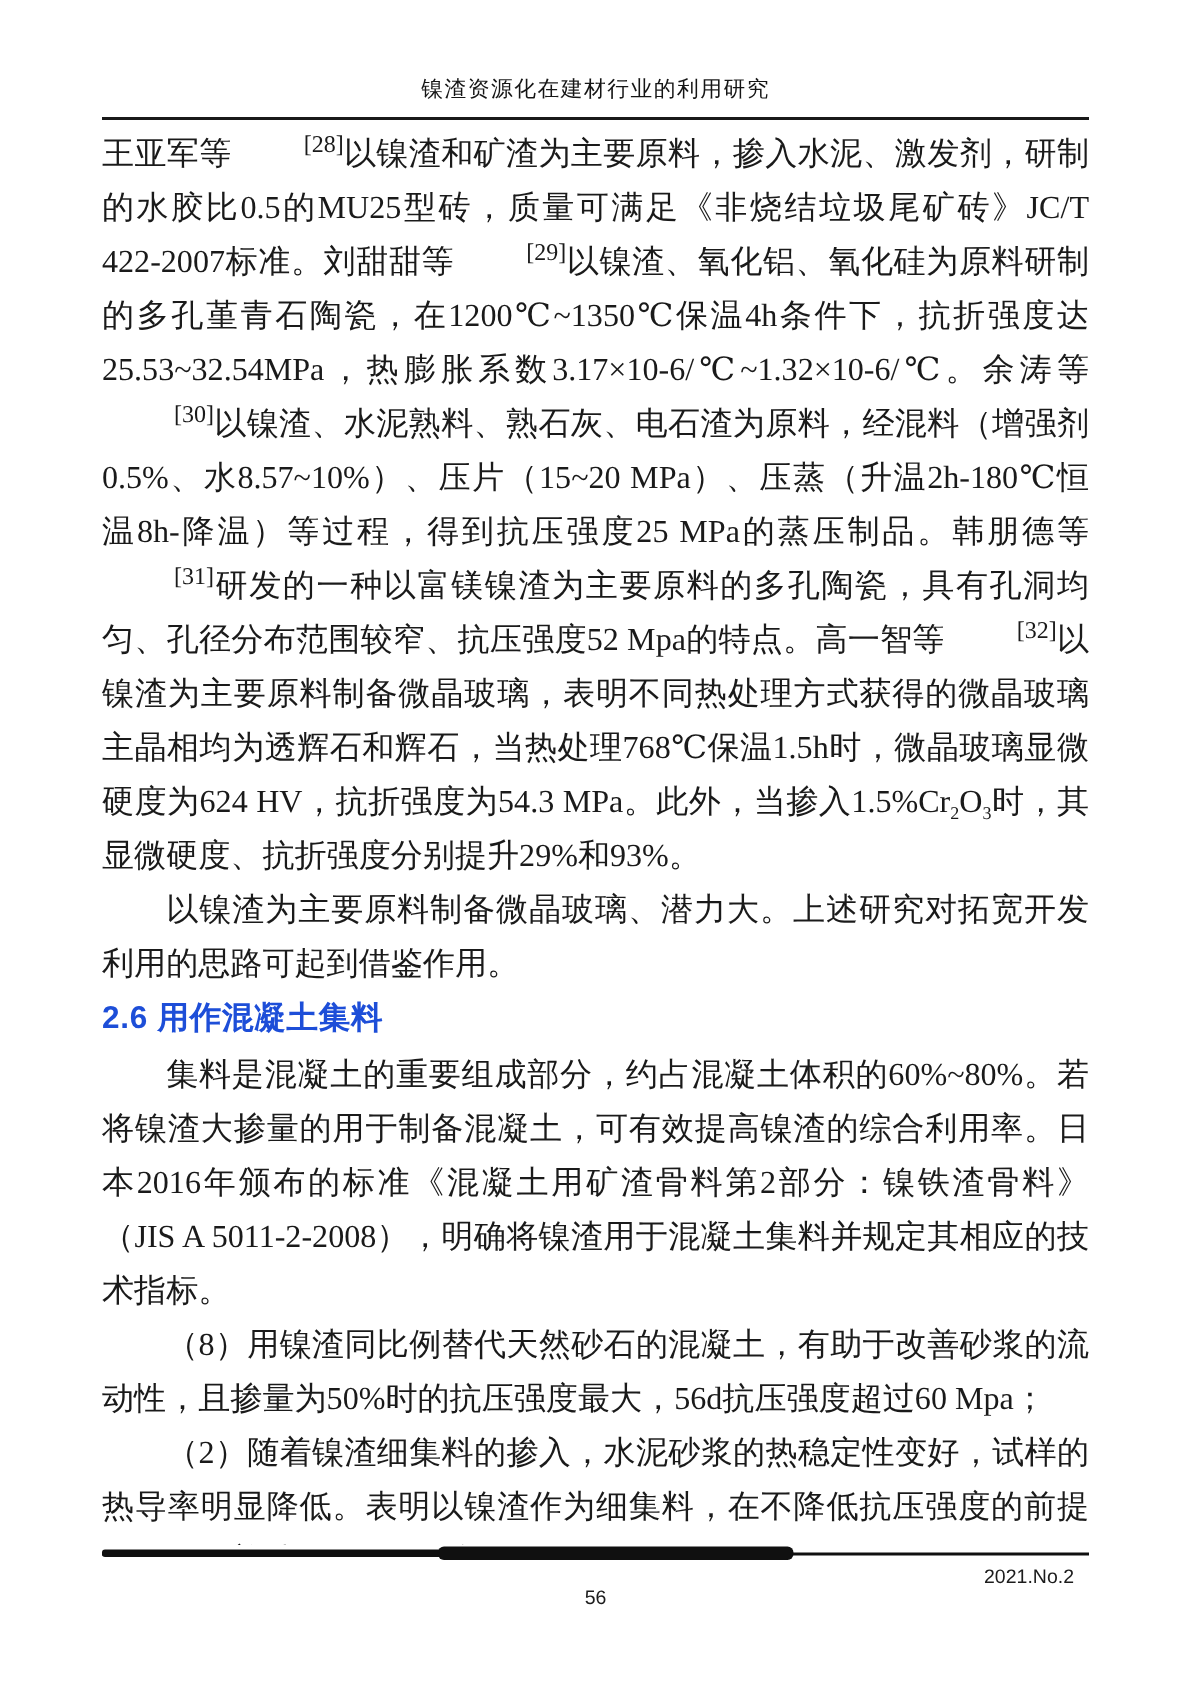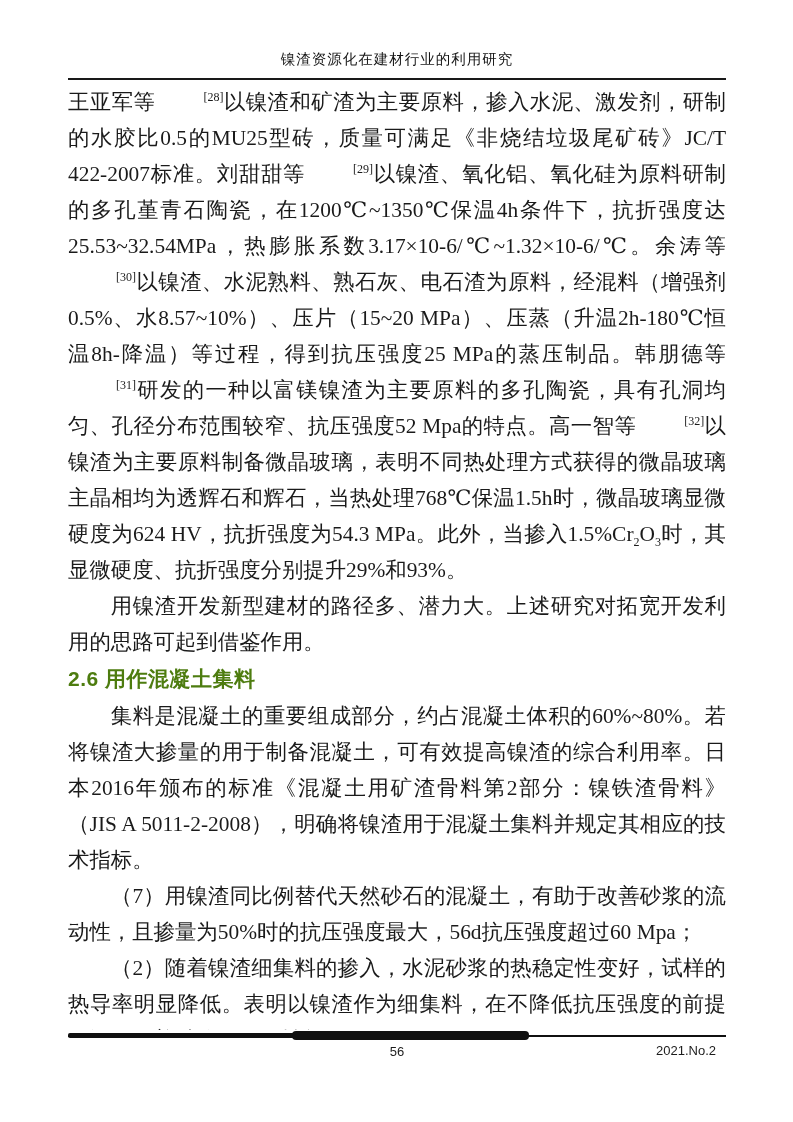--- a/index.html
+++ b/index.html
@@ -41,38 +41,38 @@
     line-height: 36px;
     text-align: justify;
   }
   p.para {
     margin: 0;
   }
   .indent {
     text-indent: 2em;
   }
   sup.ref {
-    font-size: 12px;
+    font-size: 16px;
     line-height: 0;
     vertical-align: super;
     margin-left: 48px;
   }
   sub.chem {
     font-size: 12px;
     line-height: 0;
     vertical-align: sub;
   }
   .section-heading {
     font-family: "Liberation Sans", "DejaVu Sans", sans-serif;
     font-weight: bold;
     font-size: 21px;
     line-height: 38px;
     letter-spacing: 0.5px;
     margin: 0;
-    color: #4d7c0f;
+    color: #1d4ed8;
   }
   .footer {
     position: absolute;
     left: 68px;
     width: 658px;
     top: 1030px;
     background: #ffffff;
   }
   .footer-rule {
     position: relative;
@@ -108,21 +108,21 @@
     position: relative;
     height: 22px;
     font-family: "Liberation Sans", "DejaVu Sans", sans-serif;
     font-size: 13px;
     color: #1c1c1c;
   }
   .page-num {
     position: absolute;
     left: 0;
     right: 0;
-    top: 3px;
+    top: 16px;
     text-align: center;
   }
   .issue {
     position: absolute;
     right: 10px;
     top: 2px;
   }
 </style>
 </head>
 <body>
@@ -132,28 +132,28 @@
 
     <div class="header">
       <div class="header-title">镍渣资源化在建材行业的利用研究</div>
       <div class="header-rule"></div>
     </div>
 
     <div class="bodytext">
 
       <p class="para"><span>王亚军等</span><sup class="ref">[28]</sup><span>以镍渣和矿渣为主要原料，掺入水泥、激发剂，研制的水胶比0.5的MU25型砖，质量可满足《非烧结垃圾尾矿砖》JC/T 422-2007标准。刘甜甜等</span><sup class="ref">[29]</sup><span>以镍渣、氧化铝、氧化硅为原料研制的多孔堇青石陶瓷，在1200℃~1350℃保温4h条件下，抗折强度达25.53~32.54MPa，热膨胀系数3.17×10-6/℃~1.32×10-6/℃。余涛等</span><sup class="ref">[30]</sup><span>以镍渣、水泥熟料、熟石灰、电石渣为原料，经混料（增强剂0.5%、水8.57~10%）、压片（15~20 MPa）、压蒸（升温2h-180℃恒温8h-降温）等过程，得到抗压强度25 MPa的蒸压制品。韩朋德等</span><sup class="ref">[31]</sup><span>研发的一种以富镁镍渣为主要原料的多孔陶瓷，具有孔洞均匀、孔径分布范围较窄、抗压强度52 Mpa的特点。高一智等</span><sup class="ref">[32]</sup><span>以镍渣为主要原料制备微晶玻璃，表明不同热处理方式获得的微晶玻璃主晶相均为透辉石和辉石，当热处理768℃保温1.5h时，微晶玻璃显微硬度为624 HV，抗折强度为54.3 MPa。此外，当掺入1.5%Cr</span><sub class="chem">2</sub><span>O</span><sub class="chem">3</sub><span>时，其显微硬度、抗折强度分别提升29%和93%。</span></p>
 
-      <p class="para indent">用镍渣开发新型建材的路径多、潜力大。上述研究对拓宽开发利用的思路可起到借鉴作用。</p>
+      <p class="para indent">以镍渣为主要原料制备微晶玻璃、潜力大。上述研究对拓宽开发利用的思路可起到借鉴作用。</p>
 
       <p class="section-heading">2.6 用作混凝土集料</p>
 
       <p class="para indent">集料是混凝土的重要组成部分，约占混凝土体积的60%~80%。若将镍渣大掺量的用于制备混凝土，可有效提高镍渣的综合利用率。日本2016年颁布的标准《混凝土用矿渣骨料第2部分：镍铁渣骨料》（JIS A 5011‐2-2008），明确将镍渣用于混凝土集料并规定其相应的技术指标。</p>
 
 
-      <p class="para indent">（7）用镍渣同比例替代天然砂石的混凝土，有助于改善砂浆的流动性，且掺量为50%时的抗压强度最大，56d抗压强度超过60 Mpa；</p>
+      <p class="para indent">（8）用镍渣同比例替代天然砂石的混凝土，有助于改善砂浆的流动性，且掺量为50%时的抗压强度最大，56d抗压强度超过60 Mpa；</p>
 
       <p class="para indent">（2）随着镍渣细集料的掺入，水泥砂浆的热稳定性变好，试样的热导率明显降低。表明以镍渣作为细集料，在不降低抗压强度的前提下还可改善砂浆的保温性能；</p>
 
     </div>
   </div>
 
   <div class="footer">
     <div class="footer-rule">
       <div class="fr-base"></div>
       <div class="fr-mid"></div>

